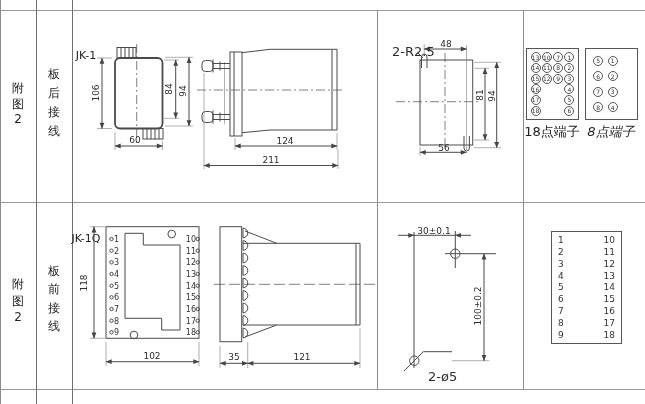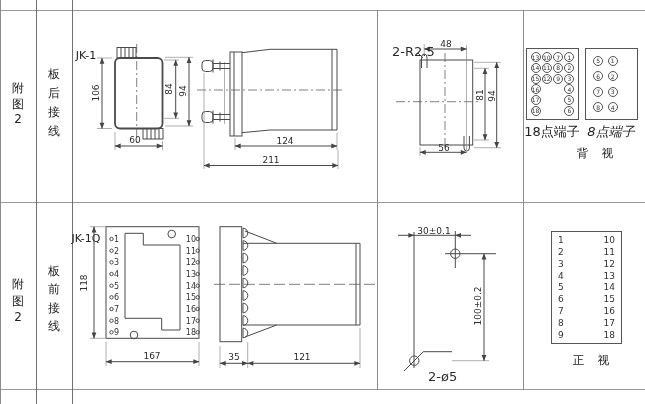--- a/index.html
+++ b/index.html
@@ -163,21 +163,20 @@
     <span class="circ">1</span>
     <span class="circ">6</span>
     <span class="circ">2</span>
     <span class="circ">7</span>
     <span class="circ">3</span>
     <span class="circ">8</span>
     <span class="circ">4</span>
   </div>
   <span class="boxlabel" style="left:583px;top:123px;font-style:italic;">8点端子</span>
 
-  <span class="viewlabel" style="left:553px;top:146px;">背 视</span>
 
   <span class="cjk" style="left:0;top:276px;">附</span>
   <span class="cjk" style="left:0;top:293px;">图</span>
   <span class="cjk" style="left:0;top:310px;">2</span>
   <span class="model" style="left:36px;top:232px;">JK-1Q</span>
   <span class="cjk" style="left:36px;top:263px;">板</span>
   <span class="cjk" style="left:36px;top:281px;">前</span>
   <span class="cjk" style="left:36px;top:300px;">接</span>
   <span class="cjk" style="left:36px;top:318px;">线</span>
 
@@ -221,21 +220,21 @@
   <span class="tnum" style="left:182px;top:235px;width:14px;text-align:right;">10</span>
   <span class="tnum" style="left:182px;top:247px;width:14px;text-align:right;">11</span>
   <span class="tnum" style="left:182px;top:258px;width:14px;text-align:right;">12</span>
   <span class="tnum" style="left:182px;top:270px;width:14px;text-align:right;">13</span>
   <span class="tnum" style="left:182px;top:282px;width:14px;text-align:right;">14</span>
   <span class="tnum" style="left:182px;top:293px;width:14px;text-align:right;">15</span>
   <span class="tnum" style="left:182px;top:305px;width:14px;text-align:right;">16</span>
   <span class="tnum" style="left:182px;top:317px;width:14px;text-align:right;">17</span>
   <span class="tnum" style="left:182px;top:328px;width:14px;text-align:right;">18</span>
   <span class="vdim" style="left:84px;top:283px;">118</span>
-  <span class="dim" style="left:152px;top:356px;">167</span>
+  <span class="dim" style="left:152px;top:356px;">102</span>
 
   <svg class="draw" style="left:212px;top:218px;" width="166" height="156">
     <rect class="ln" x="8" y="8.7" width="21.7" height="115"></rect>
     <path class="ln" d="M31,10.2 A4.8,4.8 0 0 1 31,19.8 Z M31,22.7 A4.8,4.8 0 0 1 31,32.3 Z M31,35.2 A4.8,4.8 0 0 1 31,44.8 Z M31,47.7 A4.8,4.8 0 0 1 31,57.3 Z M31,60.2 A4.8,4.8 0 0 1 31,69.8 Z M31,72.7 A4.8,4.8 0 0 1 31,82.3 Z M31,85.2 A4.8,4.8 0 0 1 31,94.8 Z M31,97.7 A4.8,4.8 0 0 1 31,107.3 Z M31,110.2 A4.8,4.8 0 0 1 31,119.8 Z"></path>
     <path class="ln" d="M31,25.3 H148 M31,107 H148 M148,25.3 V107 M144,25.3 V107"></path>
     <path class="ln" d="M33,13 L64.7,25.3 M33,119 L64.7,107"></path>
     <line class="cld" x1="2" y1="66.3" x2="164" y2="66.3"></line>
     <path class="lnt" d="M8,128 V150 M35.7,124 V150 M148,110 V150"></path>
     <line class="ln" x1="8" y1="145.3" x2="35.7" y2="145.3" marker-start="url(#ar)" marker-end="url(#ar)"></line>
     <line class="ln" x1="35.7" y1="145.3" x2="148" y2="145.3" marker-start="url(#ar)" marker-end="url(#ar)"></line>
@@ -290,15 +289,14 @@
       </div>
     <div class="trow">
         <span>8</span>
         <span>17</span>
       </div>
     <div class="trow">
         <span>9</span>
         <span>18</span>
       </div>
   </div>
-  <span class="viewlabel" style="left:549px;top:353px;">正 视</span>
 
 </div>
 
 </body></html>

